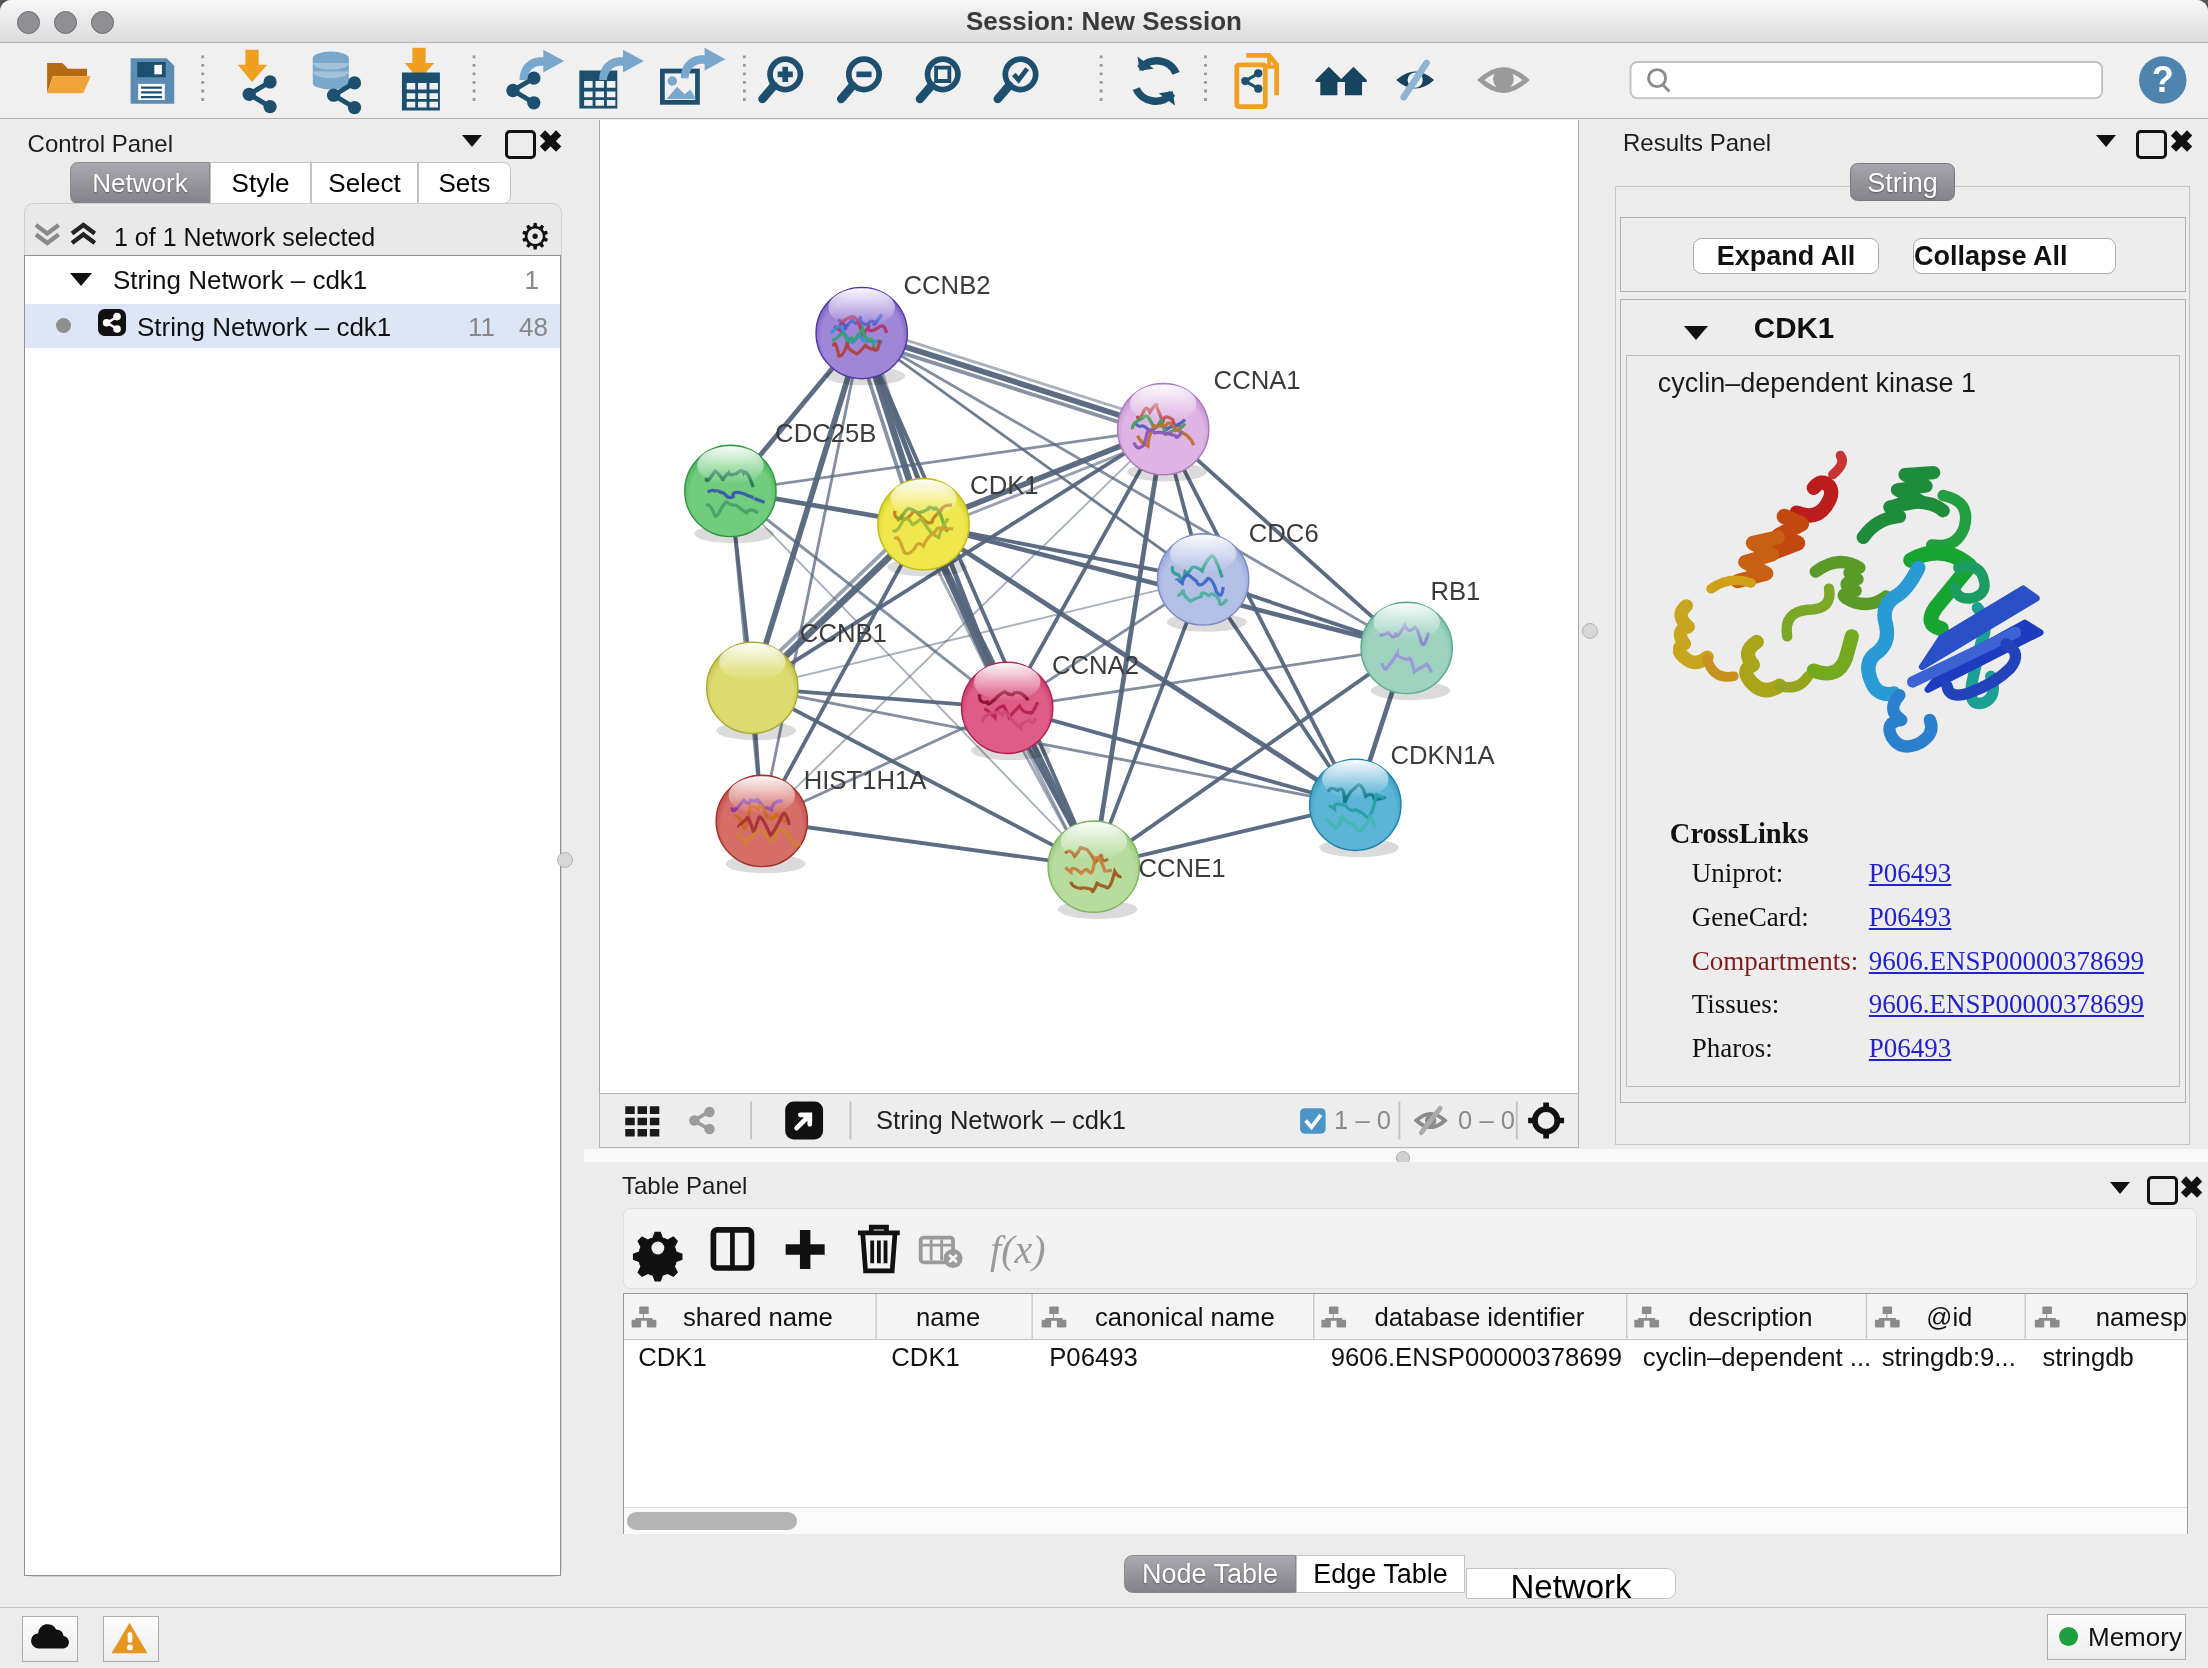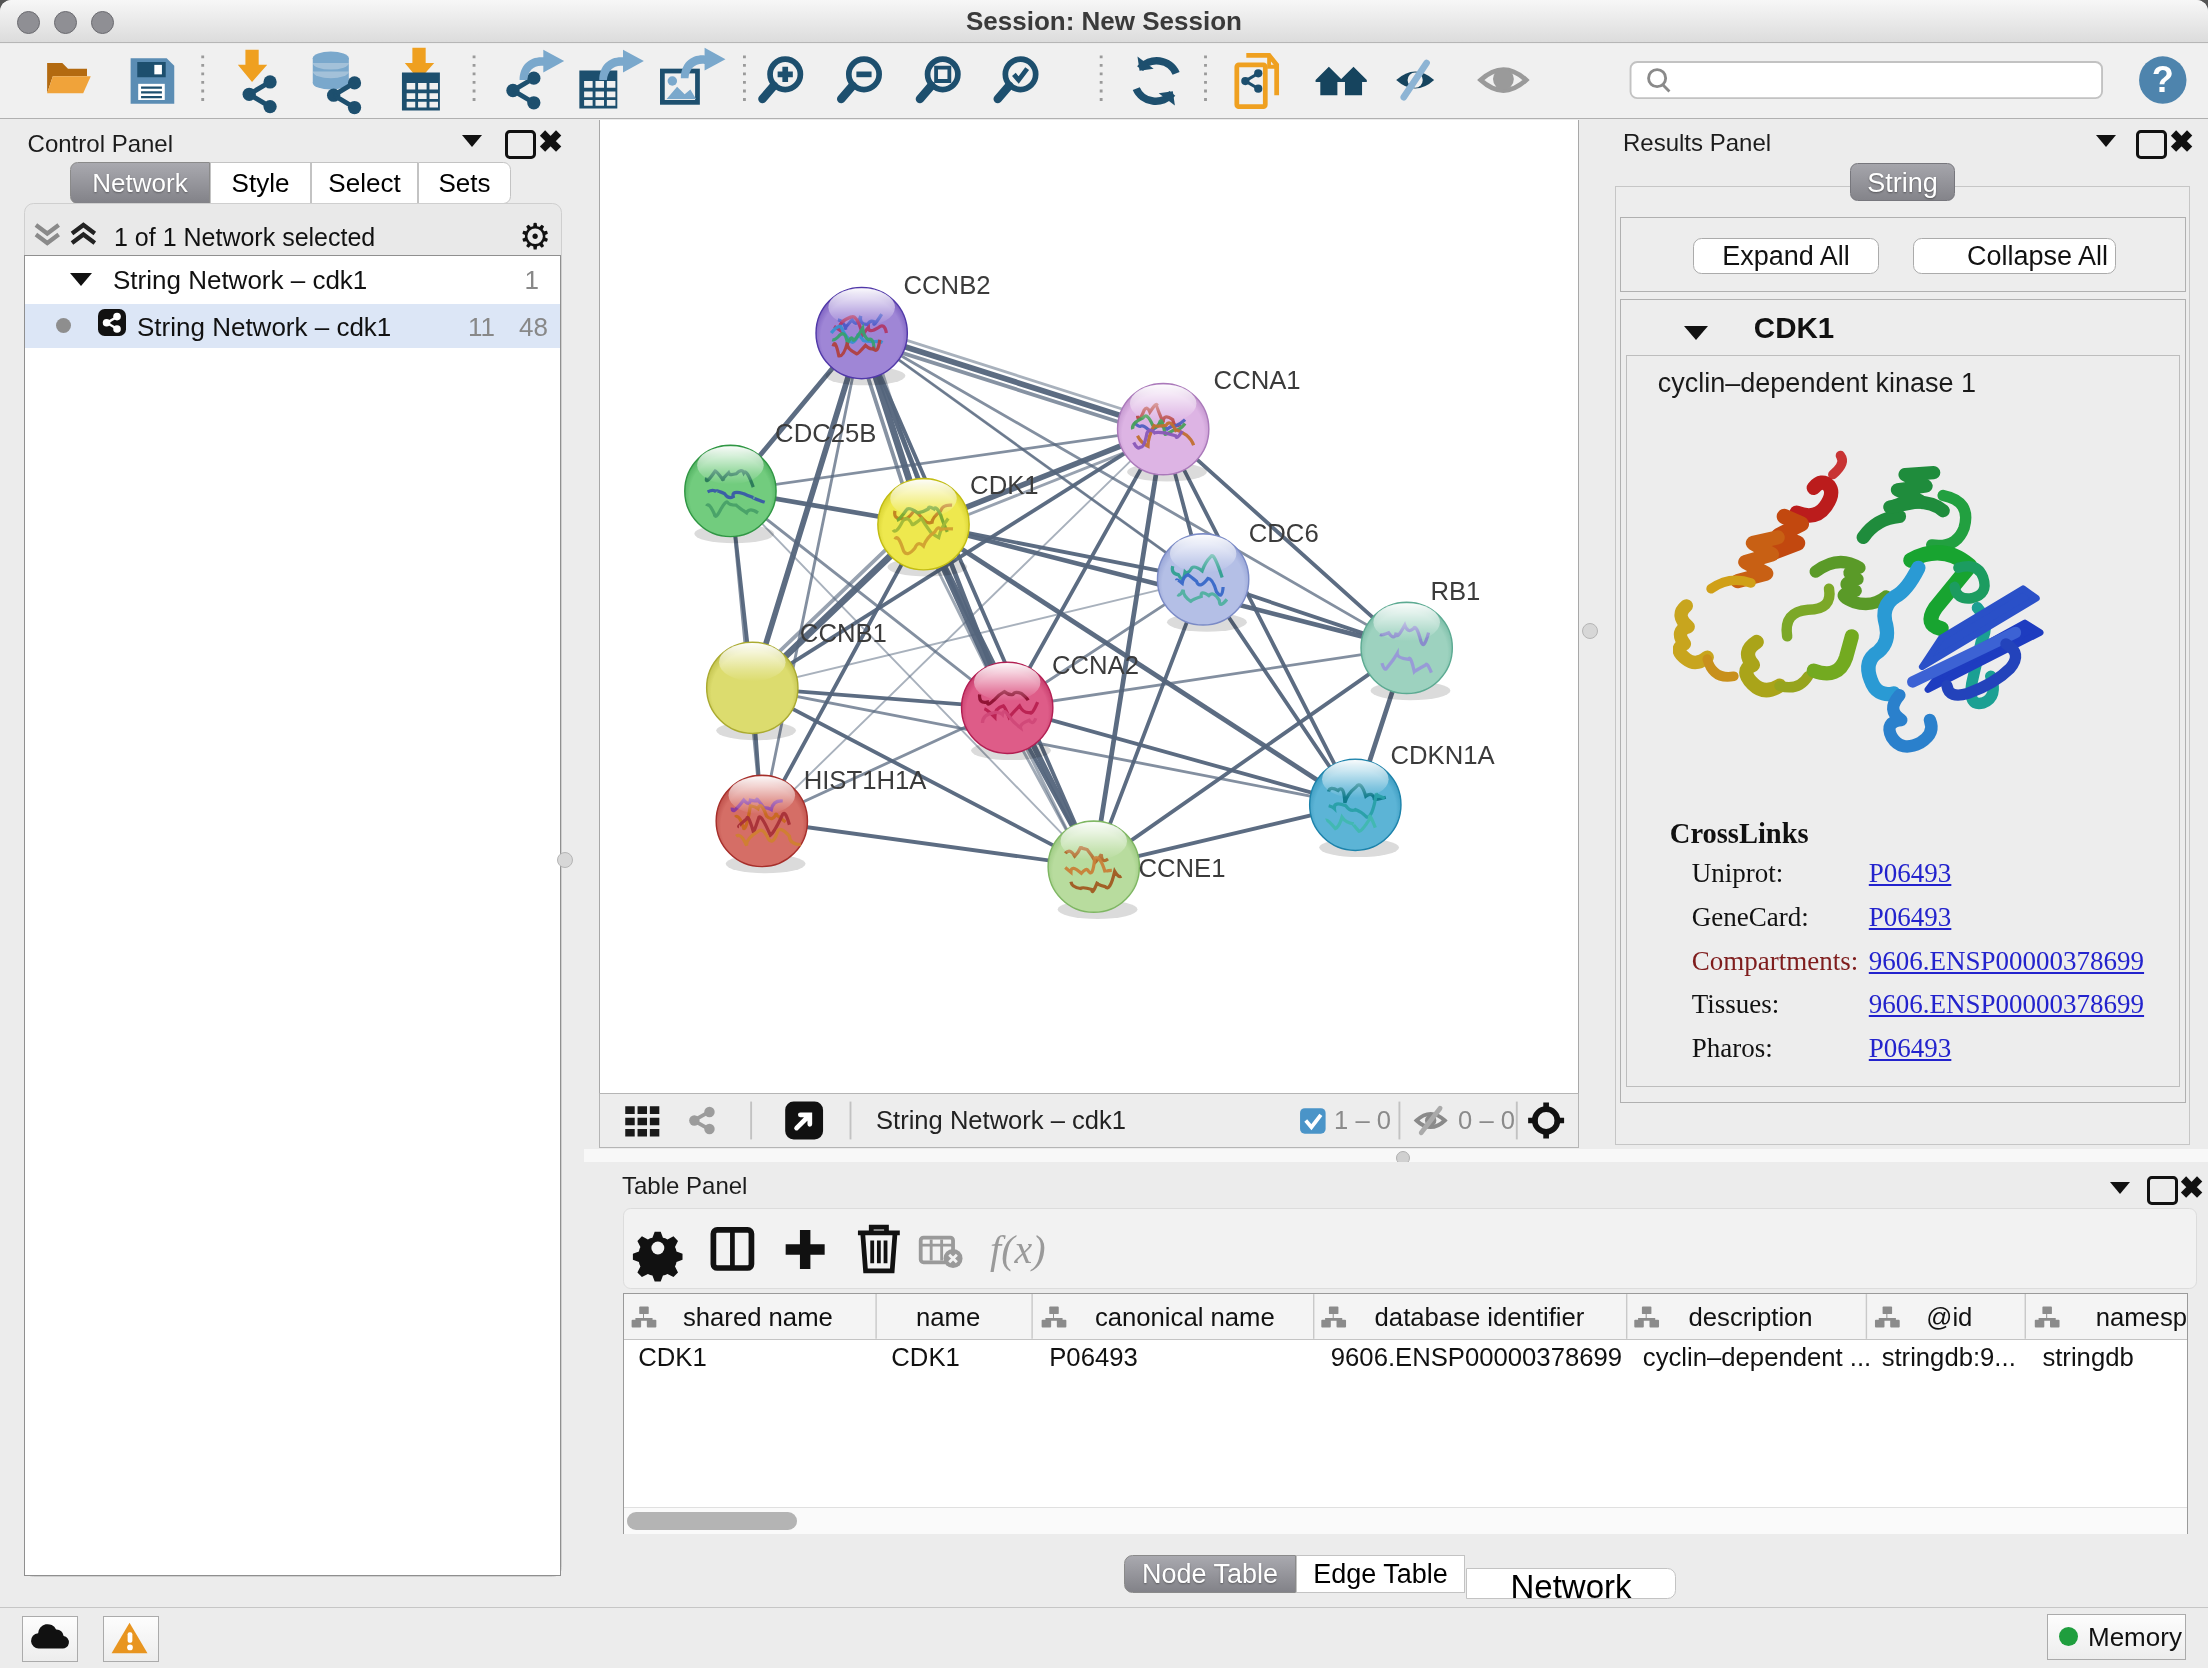--- a/index.html
+++ b/index.html
@@ -505,23 +505,23 @@
   <div id="rpanel" class="abs" style="left:1598px;top:120px;width:611px;height:1027px;background:#ececec;">
     <div class="abs panel-title" style="left:25px;top:8.6px;">Results Panel</div>
     <div class="abs ctl-tri" style="left:498px;top:15px;"></div>
     <div class="abs ctl-sq" style="left:538px;top:9.5px;"></div>
     <div class="abs ctl-x" style="left:571px;top:6.7px;">✖</div>
 
     <div class="abs" style="left:17px;top:66px;width:573px;height:957px;background:#ededed;border:1px solid #c6c6c6;"></div>
 
     <div class="abs" style="left:252px;top:43px;width:105px;height:38px;background:linear-gradient(#a5a5ab,#84848a);border:1px solid #77777d;border-radius:7.6px;color:#fff;font-size:27px;text-align:center;line-height:38px;text-shadow:0 1px 1.9px rgba(0,0,0,.4);box-sizing:border-box;">String</div>
 
-    <div class="abs" style="left:22px;top:97px;width:566px;height:75px;background:#ededed;border:1px solid #b0b0b0;box-sizing:border-box;">
+    <div class="abs" style="left:22px;top:97px;width:566px;height:75px;background:#ededed;border:1px solid #b0b0b0;box-sizing:border-box;font-weight:bold;">
       <div class="abs" style="left:72px;top:20px;width:186px;height:36px;background:#fff;border:1px solid #ababab;border-radius:8.6px;font-size:27px;text-align:center;line-height:34px;box-sizing:border-box;color:#111;">Expand All</div>
-      <div class="abs" style="left:292px;top:20px;width:203px;height:36px;background:#fff;border:1px solid #ababab;border-radius:8.6px;font-size:27px;text-align:center;line-height:34px;box-sizing:border-box;color:#111;padding-left:46px;">Collapse All</div>
+      <div class="abs" style="left:292px;top:20px;width:203px;height:36px;background:#fff;border:1px solid #ababab;border-radius:8.6px;font-size:27px;text-align:left;line-height:34px;box-sizing:border-box;color:#111;">Collapse All</div>
     </div>
 
     <div class="abs" style="left:22px;top:179px;width:566px;height:804px;background:#ededed;border:1px solid #b0b0b0;box-sizing:border-box;">
       <div class="abs" style="left:63px;top:26px;width:0;height:0;border-left:12.4px solid transparent;border-right:12.4px solid transparent;border-top:14.3px solid #111;"></div>
       <div class="abs" style="left:116px;top:11.4px;width:114px;text-align:center;font-size:29.5px;font-weight:bold;color:#111;">CDK1</div>
 
       <div class="abs" style="left:4.8px;top:55px;width:554px;height:732px;background:#ededed;border:1px solid #bdbdbd;box-sizing:border-box;">
         <div class="abs" style="left:31px;top:12.4px;font-size:27px;color:#1a1a1a;">cyclin–dependent kinase 1</div>
 
         <svg class="abs" style="left:46px;top:90px;" width="371" height="314" viewBox="0 0 390 330">

